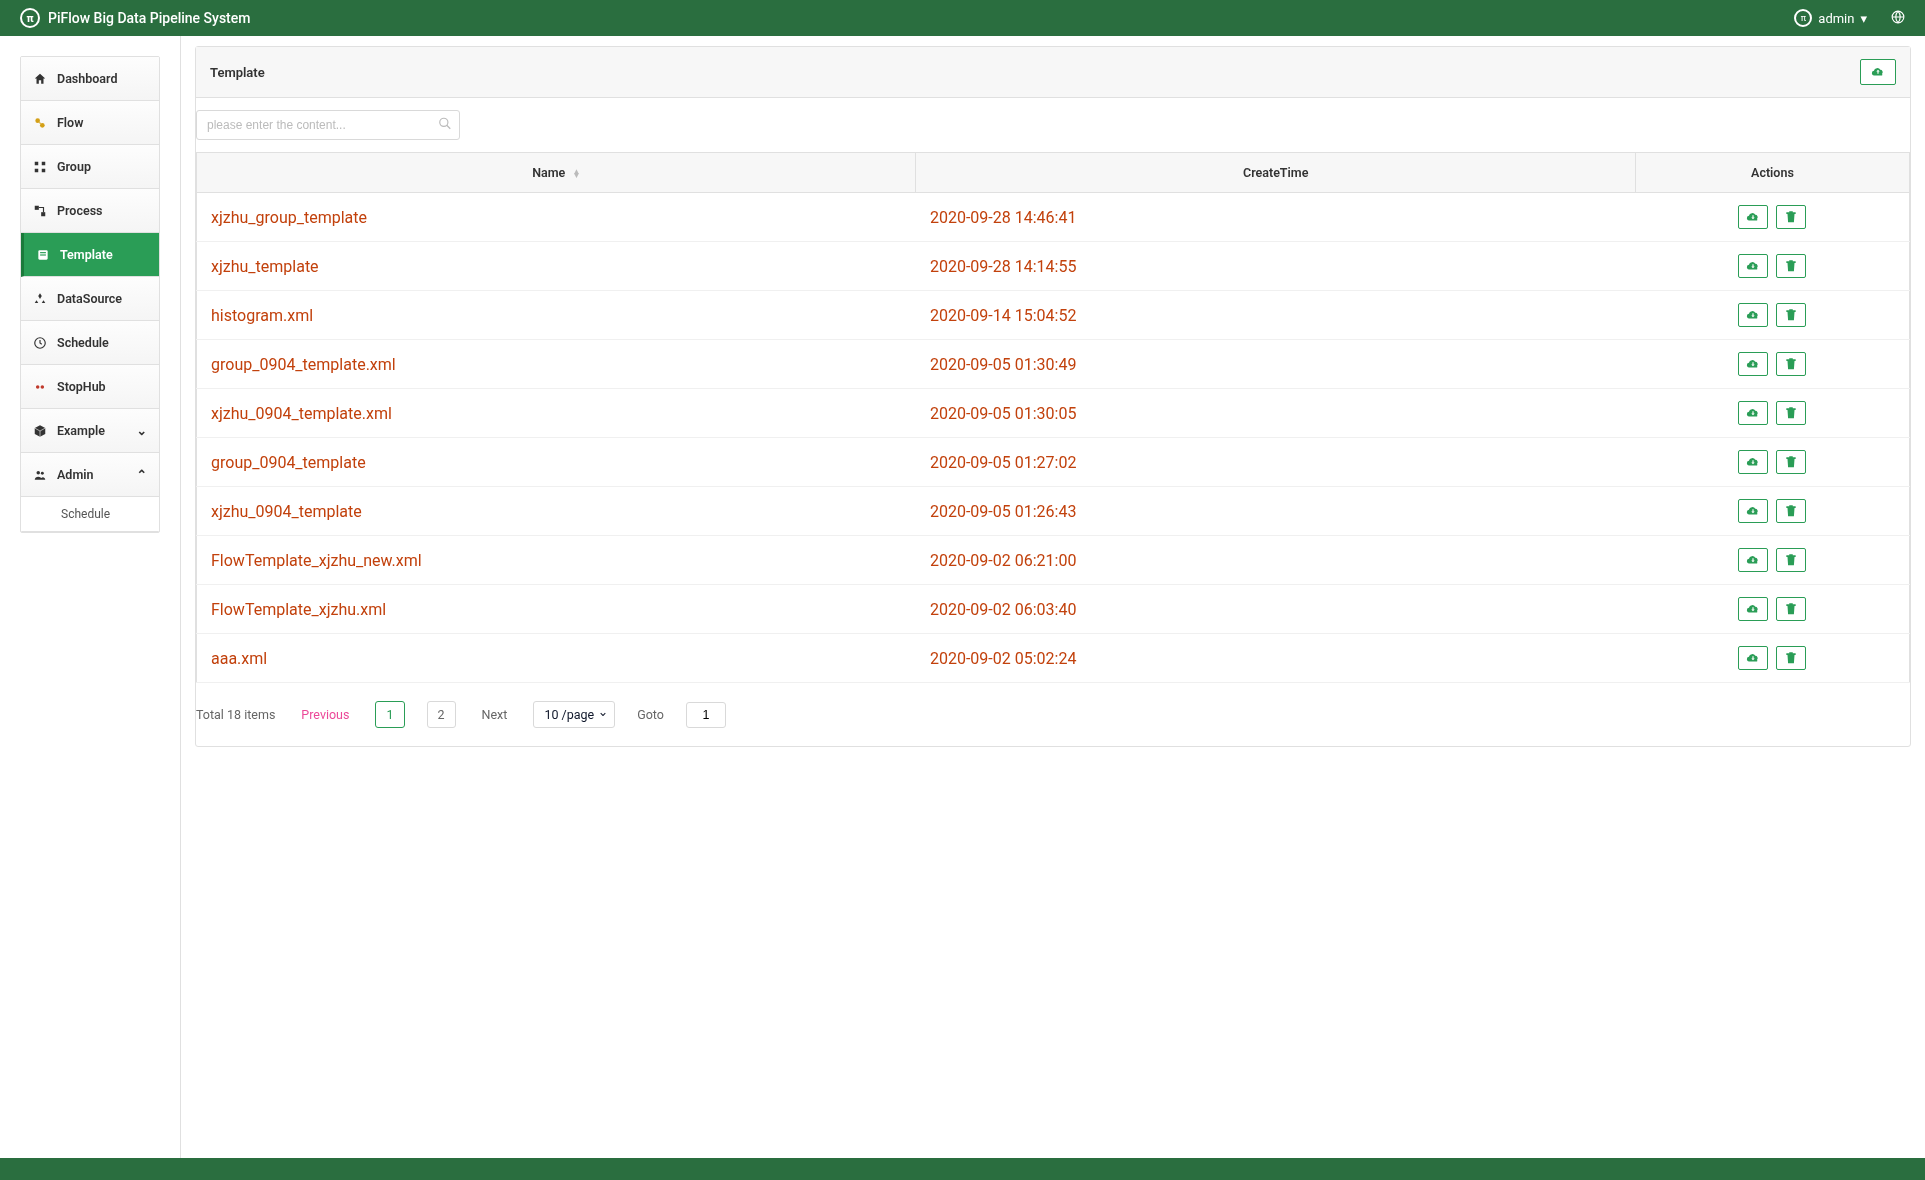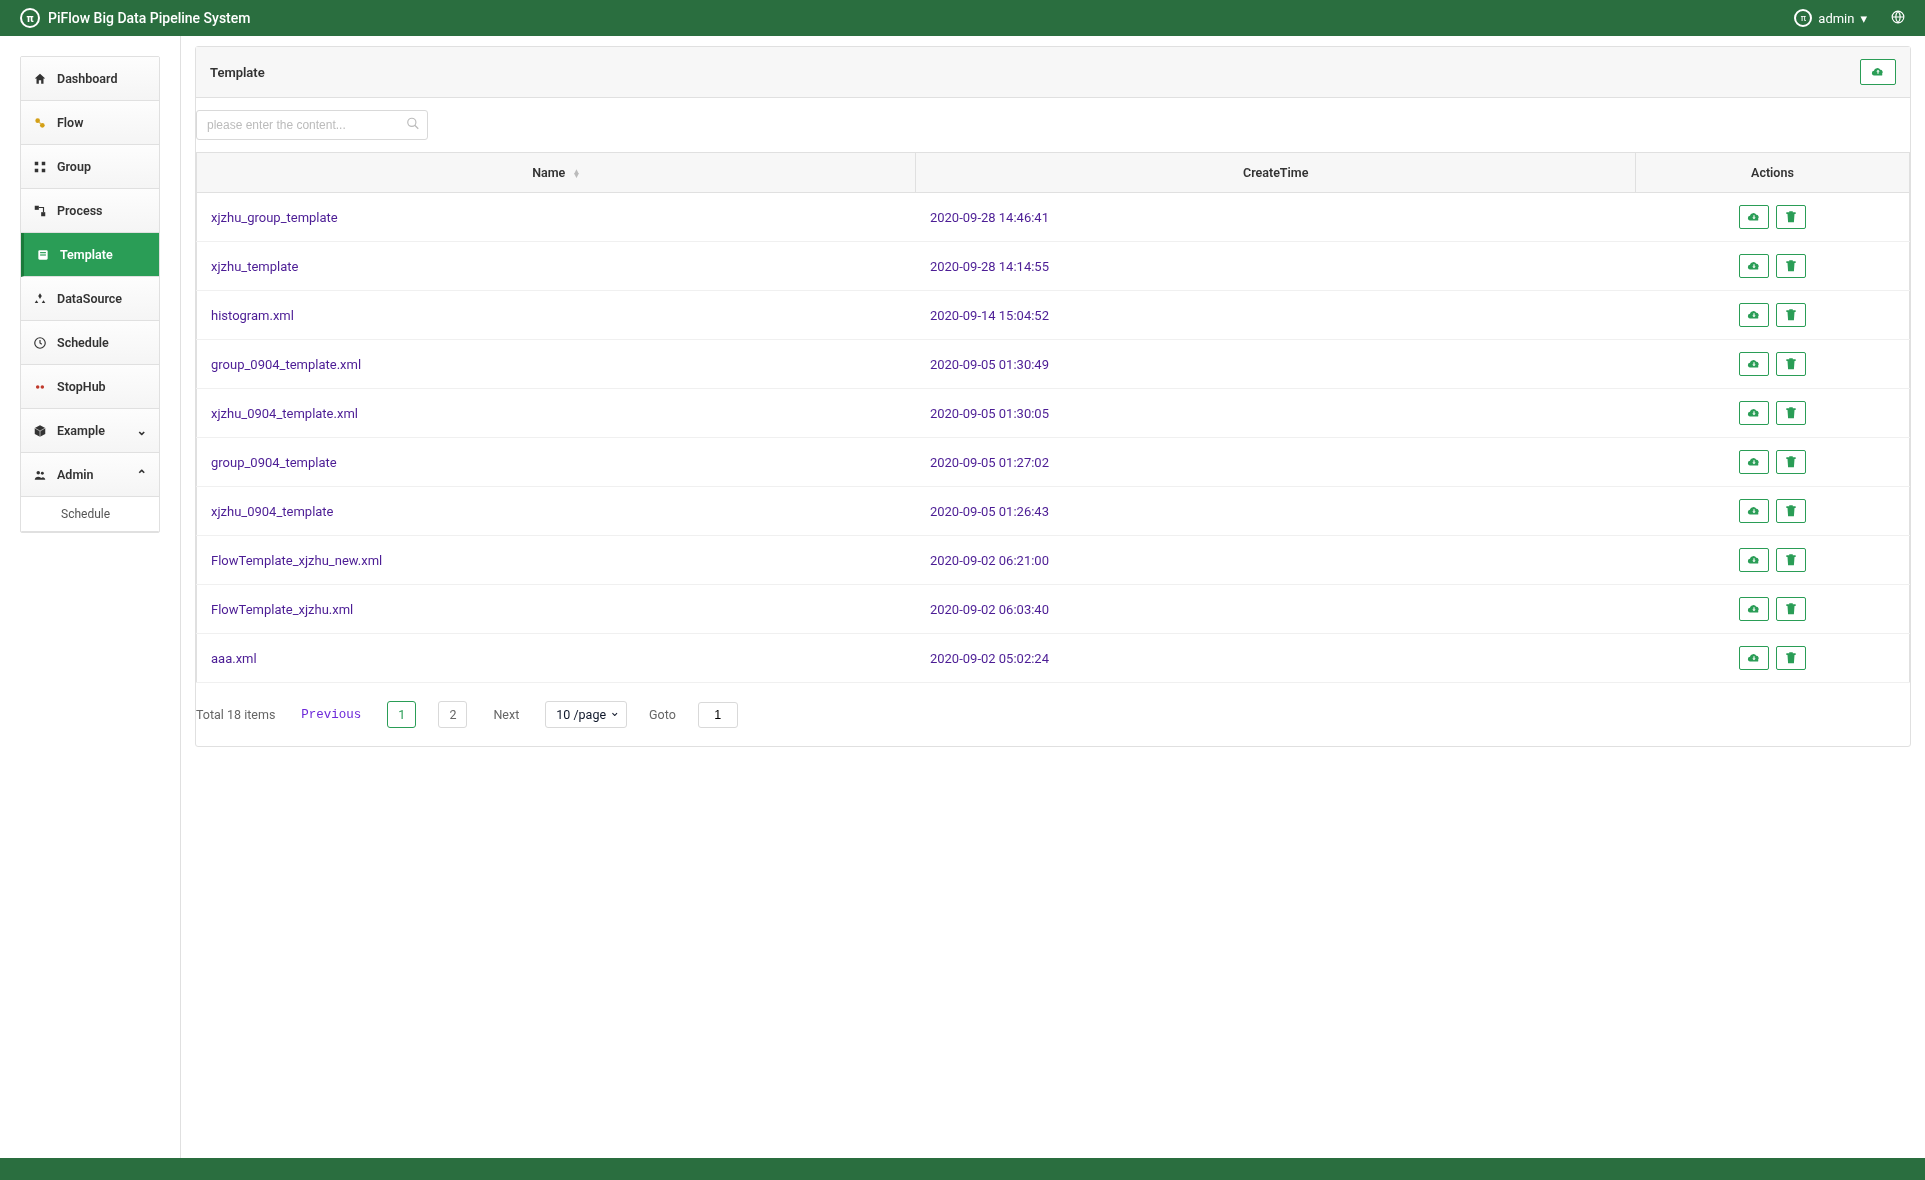--- a/index.html
+++ b/index.html
@@ -147,21 +147,21 @@
       cursor: pointer;
       display: flex;
       align-items: center;
       justify-content: center;
     }
     .search-wrap {
       padding: 12px 0;
     }
     .search-box {
       position: relative;
-      width: 232px;
+      width: 264px;
       border-radius: 14px;
     }
     .search-input {
       width: 100%;
       border: 1px solid #d9d9d9;
       border-radius: 3px;
       padding: 7px 28px 7px 10px;
       font-size: 12px;
       color: #888;
     }
@@ -189,22 +189,22 @@
       font-weight: 600;
       font-size: 12.5px;
       color: #333;
     }
     .table th:last-child {
       border-right: none;
     }
     .table td {
       padding: 12px 14px;
       border-bottom: 1px solid #f0f0f0;
-      font-size: 13px;
-      color: #4c1d95;
+      font-size: 16px;
+      color: #c2410c;
     }
     .table td.actions-cell {
       text-align: center;
     }
     .sort-icon {
       display: inline-flex;
       flex-direction: column;
       margin-left: 4px;
       line-height: 0.5;
       font-size: 8px;
@@ -241,24 +241,23 @@
       font-size: 12.5px;
       color: #666;
       min-width: 28px;
       text-align: center;
     }
     .page-btn.active {
       border-color: #2a9d56;
       color: #2a9d56;
     }
     .page-btn.disabled {
-      color: #6d28d9;
+      color: #ec4899;
       cursor: not-allowed;
       border-color: #eee;
-      font-family: Liberation Mono, monospace;
     }
     .page-select {
       border: 1px solid #d9d9d9;
       background: #fff;
       padding: 5px 20px 5px 10px;
       border-radius: 3px;
       font-size: 12.5px;
       color: #0f172a;
       position: relative;
       cursor: pointer;

